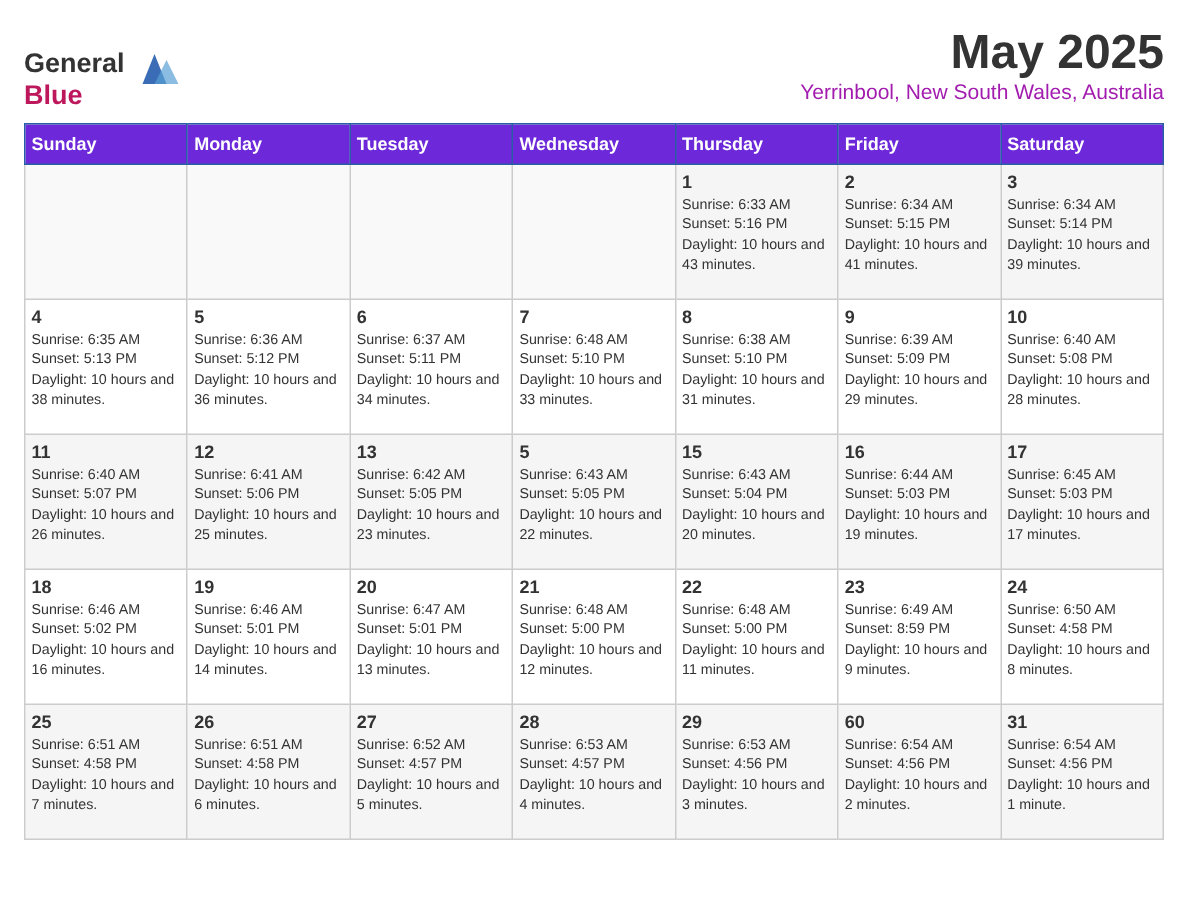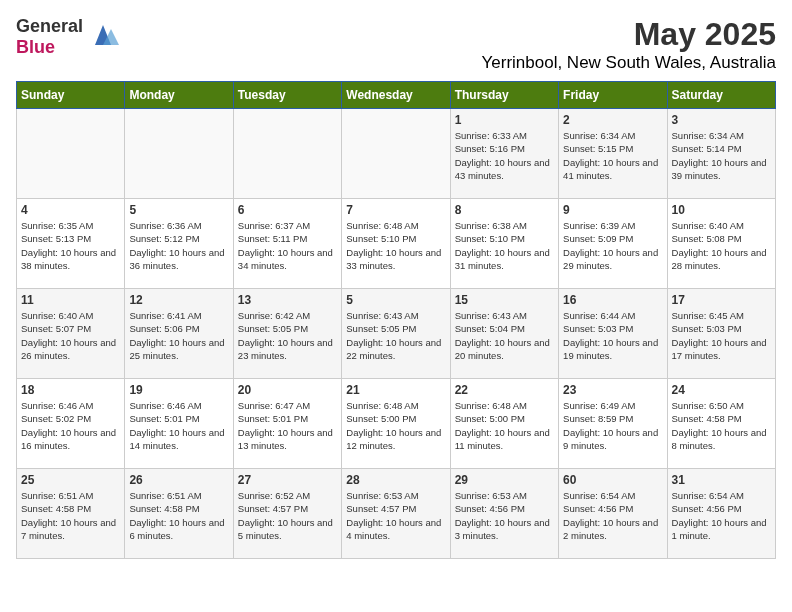--- a/index.html
+++ b/index.html
@@ -11,21 +11,21 @@
       padding: 16px;
     }
     .header {
       display: flex;
       justify-content: space-between;
       align-items: flex-start;
       margin-bottom: 8px;
     }
     .logo {
       display: flex;
-      align-items: center;
+      margin-top: 16px;
     }
     .logo-text-general {
       font-size: 18px;
       font-weight: bold;
       color: #333;
     }
     .logo-text-blue {
       font-size: 18px;
       font-weight: bold;
       color: #be185d;
@@ -38,30 +38,30 @@
     .title-block {
       text-align: right;
       margin-left: 46px;
     }
     .month-year {
       font-size: 32px;
       font-weight: bold;
       color: #333;
     }
     .location {
-      font-size: 17px;
-      color: #000000;
+      font-size: 14px;
+      color: #a21caf;
     }
     table {
       width: 100%;
       border-collapse: collapse;
       table-layout: fixed;
     }
     thead th {
-      background-color: #4d7c0f;
+      background-color: #6d28d9;
       color: #fff;
       font-size: 12px;
       font-weight: bold;
       padding: 6px 4px;
       text-align: left;
       border: 1px solid #2a5da5;
     }
     tbody td {
       border: 1px solid #ccc;
       vertical-align: top;

